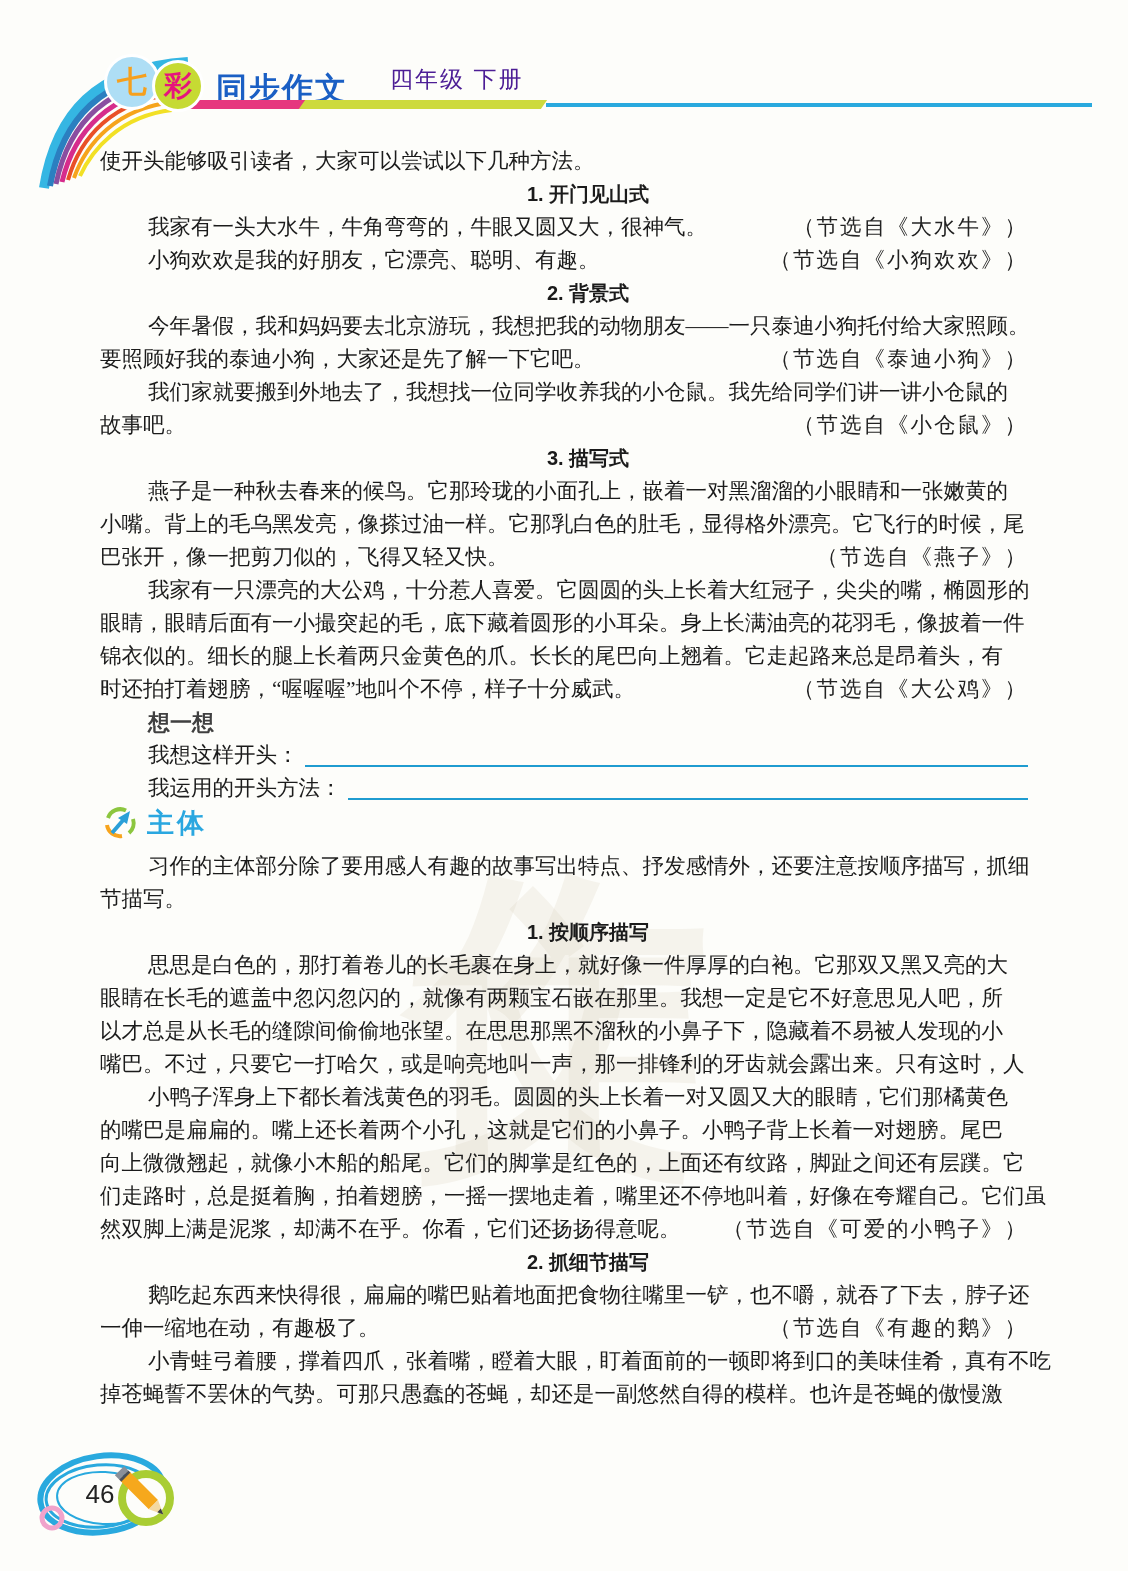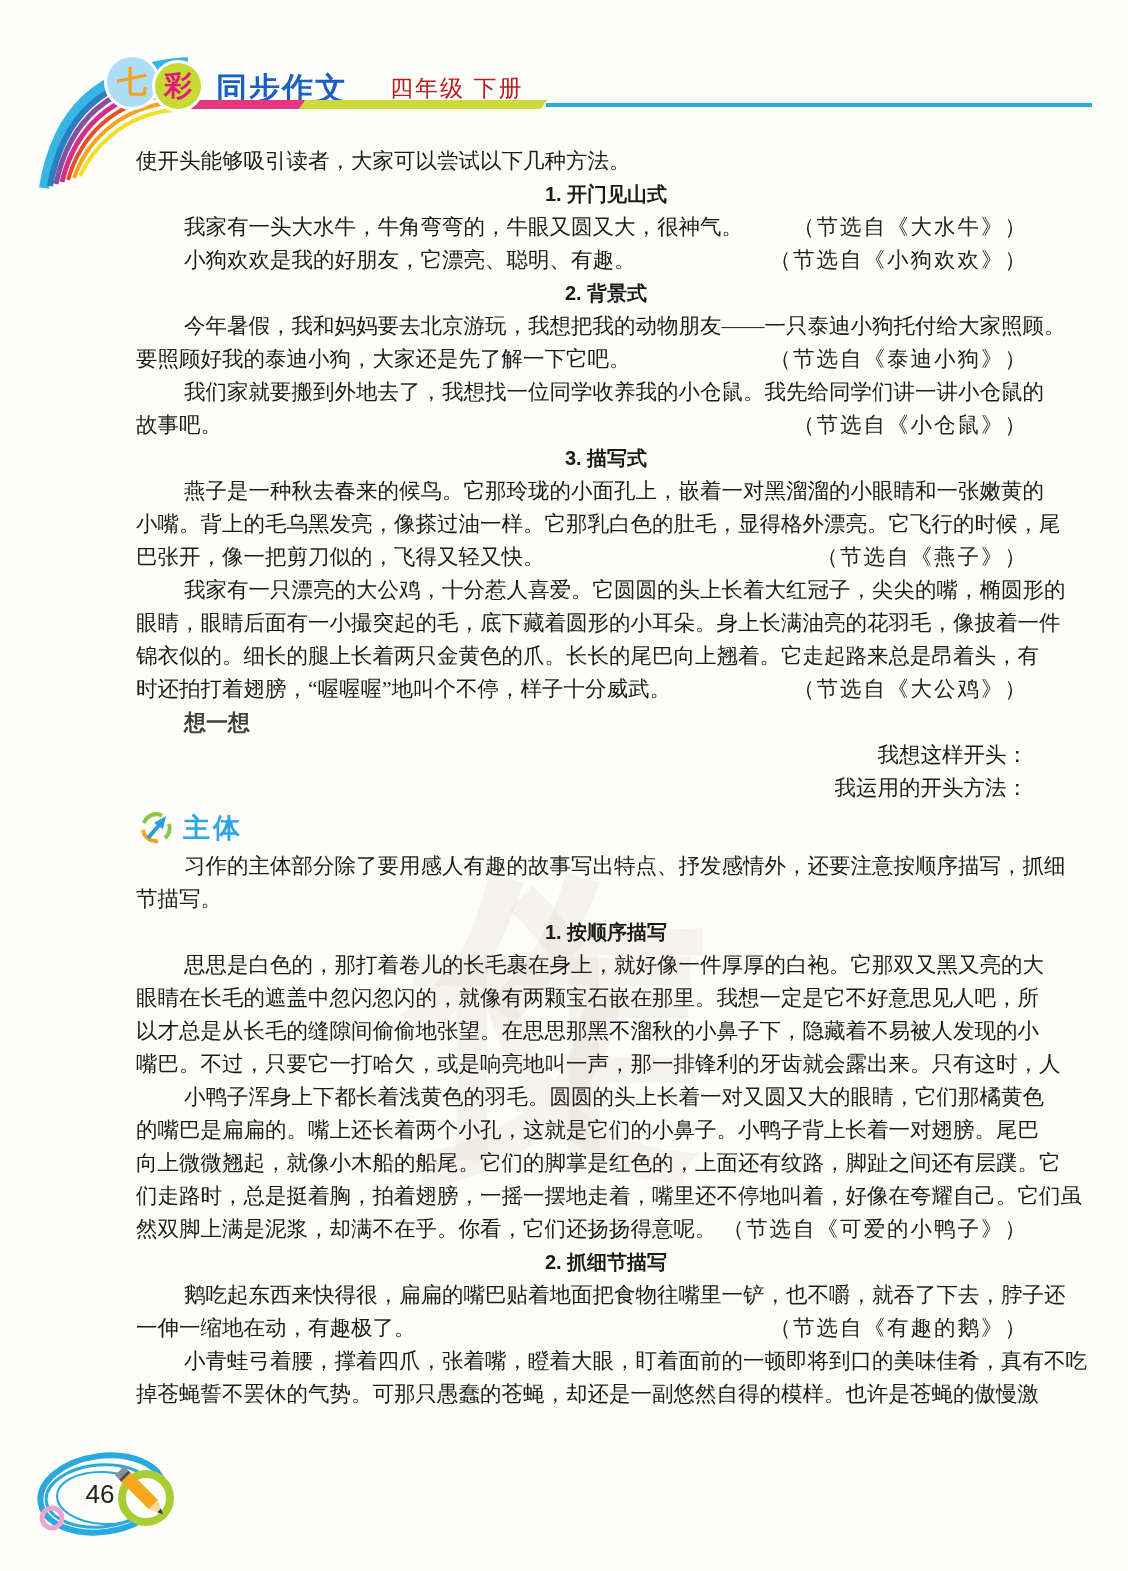--- a/index.html
+++ b/index.html
@@ -19,52 +19,52 @@
   .badge { position:absolute; border-radius:50%; border:3px solid #fff;
            display:flex; align-items:center; justify-content:center;
            font-family:"Liberation Sans",sans-serif; font-weight:bold; }
   .badge-1 { left:104px; top:54px; width:56px; height:56px; background:#aedef5;
              color:#f6a01d; font-size:30px; z-index:1; }
   .badge-2 { left:152px; top:60px; width:52px; height:52px; background:#c6da33;
              color:#e6157d; font-size:28px; z-index:2; }
   .series-title { position:absolute; left:216px; top:68px;
              font-family:"Liberation Sans",sans-serif; font-weight:bold;
              font-size:31px; color:#1a5fc4; letter-spacing:2px; }
-  .grade-label { position:absolute; left:390px; top:73px;
+  .grade-label { position:absolute; left:390px; top:64px;
              font-family:"Liberation Sans",sans-serif;
-             font-size:23px; color:#b91c1c; letter-spacing:2px; }
+             font-size:23px; color:#4c1d95; letter-spacing:2px; }
   .bar-pink  { position:absolute; left:188px; top:100px; width:116px; height:9px;
              background:#e6377e; transform:skewX(-35deg); }
   .bar-yellow{ position:absolute; left:302px; top:100px; width:242px; height:9px;
              background:#cdda3d; transform:skewX(-35deg); }
   .bar-cyan  { position:absolute; left:546px; top:103px; width:546px; height:4px;
              background:#29a9de; }
 
   
   .watermark { position:absolute; left:410px; top:630px;
              writing-mode:vertical-rl; font-size:300px; line-height:300px;
              font-weight:bold; color:rgba(205,195,170,0.16);
              pointer-events:none; z-index:0; }
 
   
-  .content { position:relative; z-index:1; padding:0 100px;margin-left:36px; }
+  .content { position:relative; z-index:1; padding:0 100px; }
   .row { display:flex; justify-content:space-between; align-items:flex-end;
          height:33px; line-height:33px; white-space:nowrap;
          font-size:21.5px; }
   .row .t { line-height:33px; }
   .row.ind { padding-left:48px; }
   .src { letter-spacing:2px; color:#222; line-height:33px;text-align:center; }
   .row.h { font-family:"Liberation Sans",sans-serif; font-weight:bold;
            font-size:20px; padding-left:48px; justify-content:center; }
   .row.think-title { font-family:"Liberation Sans",sans-serif; font-weight:bold;
            font-size:22px; color:#404040; padding-left:48px; justify-content:flex-start; }
-  .row.prompt { padding-left:48px; justify-content:flex-start;flex-direction:column; }
+  .row.prompt { padding-left:48px; justify-content:flex-end; }
   .uline { flex:1 1 auto; border-bottom:2px solid #1f9cd0; margin:0 0 5px 6px; }
 
-  .section-row { display:flex; align-items:center; height:45px; gap:9px;
+  .section-row { display:flex; align-items:flex-start; height:45px; gap:9px;
            padding-left:2px; }
   .sec-icon { width:36px; height:36px; display:inline-block; }
   .sec-title { font-family:"Liberation Sans",sans-serif; font-weight:bold;
            font-size:27px; color:#2aa7e0; letter-spacing:3px; }
 
   
   .footer-deco { position:absolute; left:24px; top:1446px; width:200px; height:120px; z-index:2; }
 </style>
 </head>
 <body>

